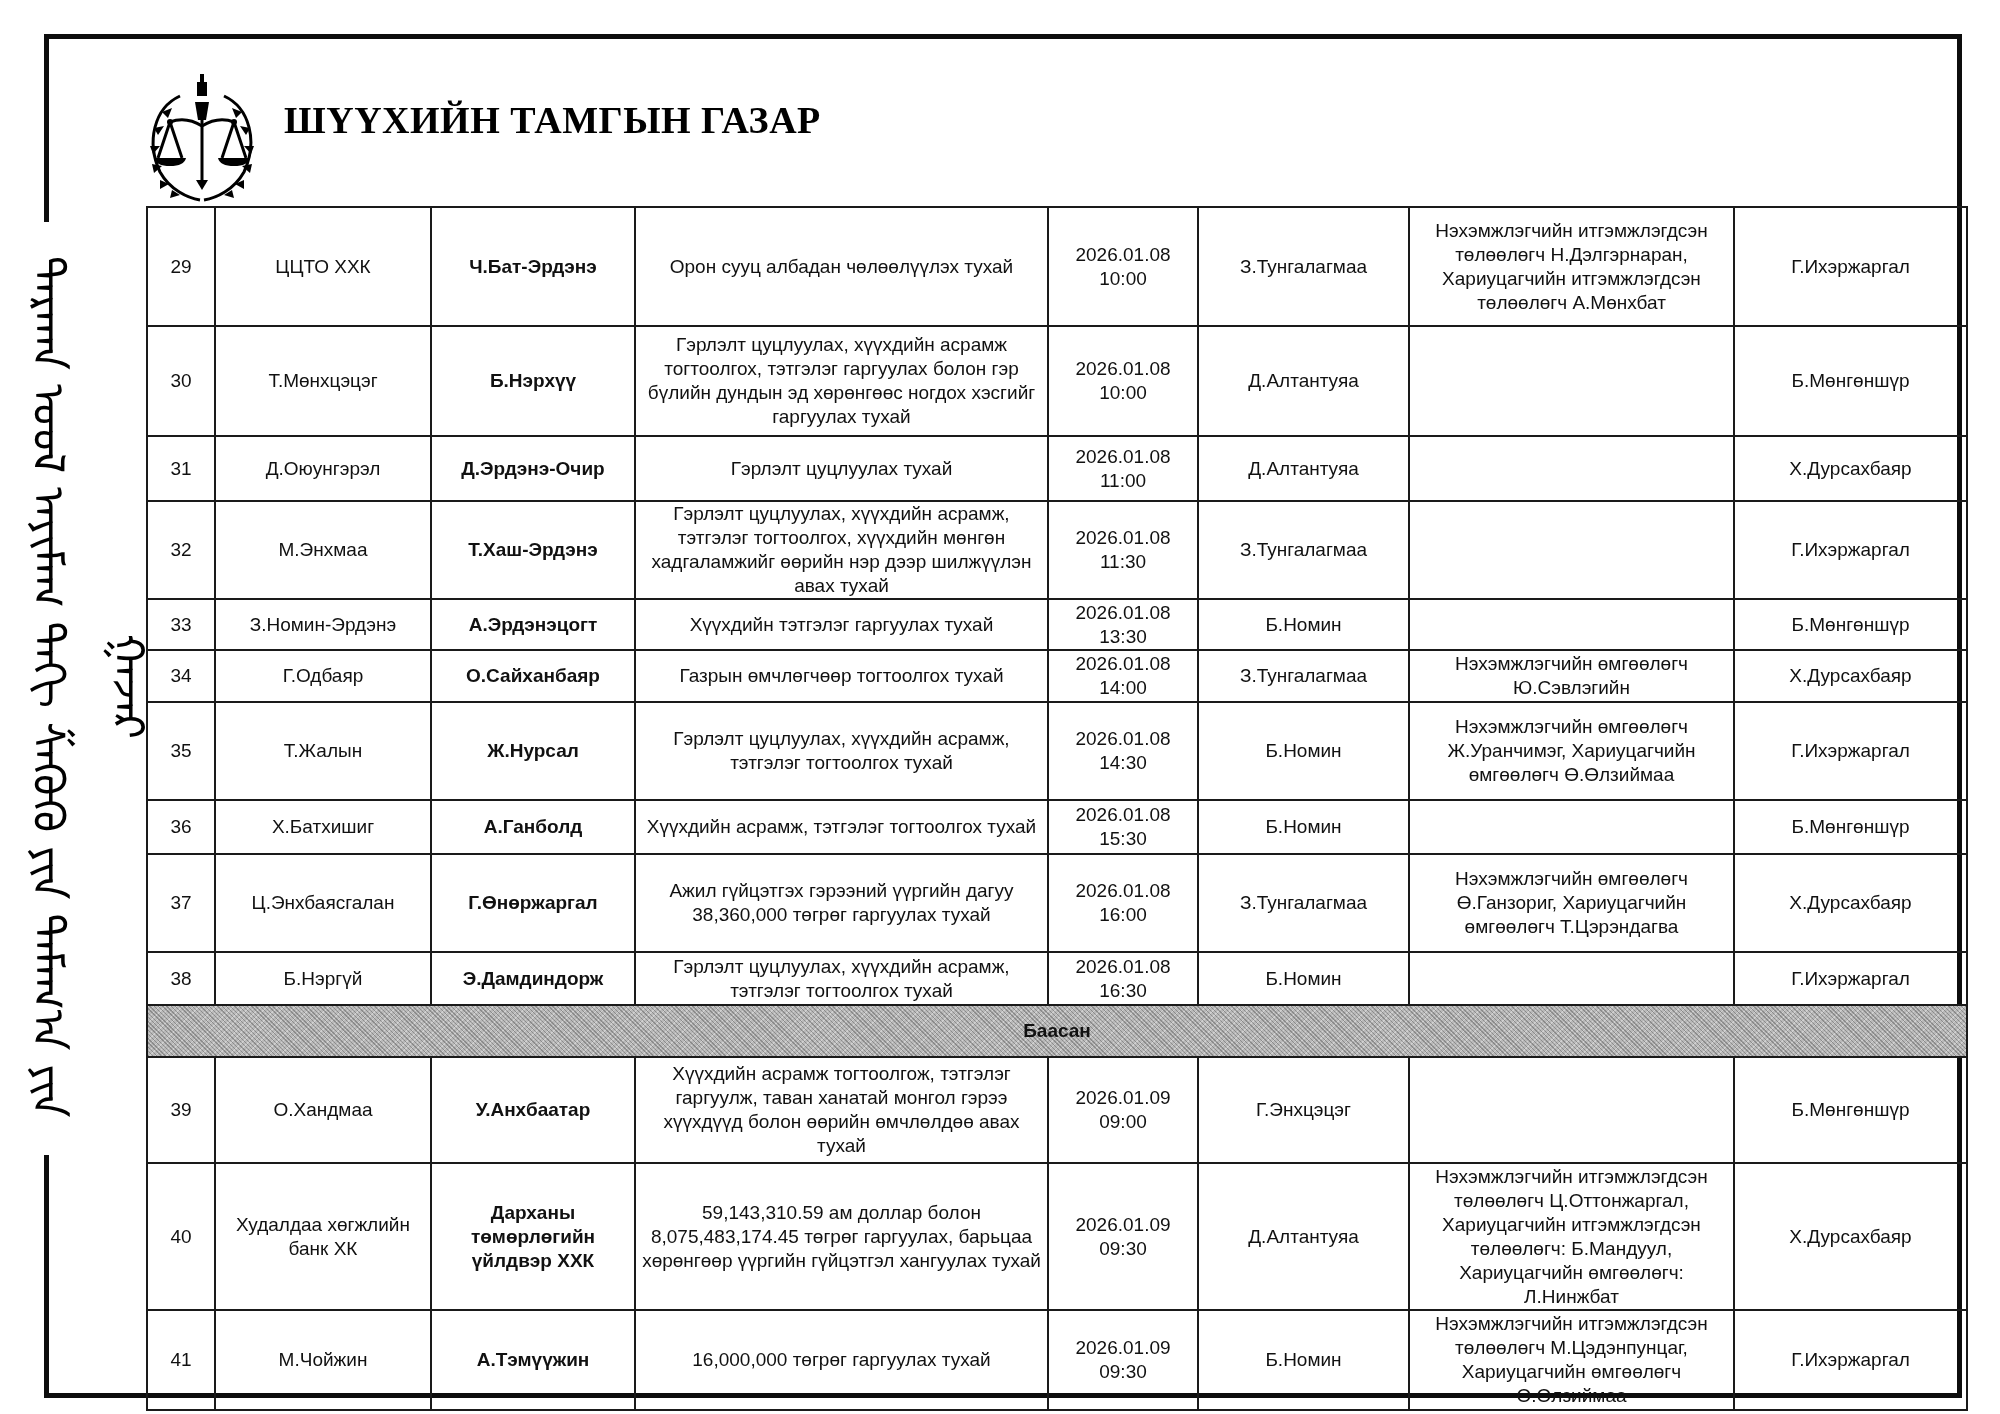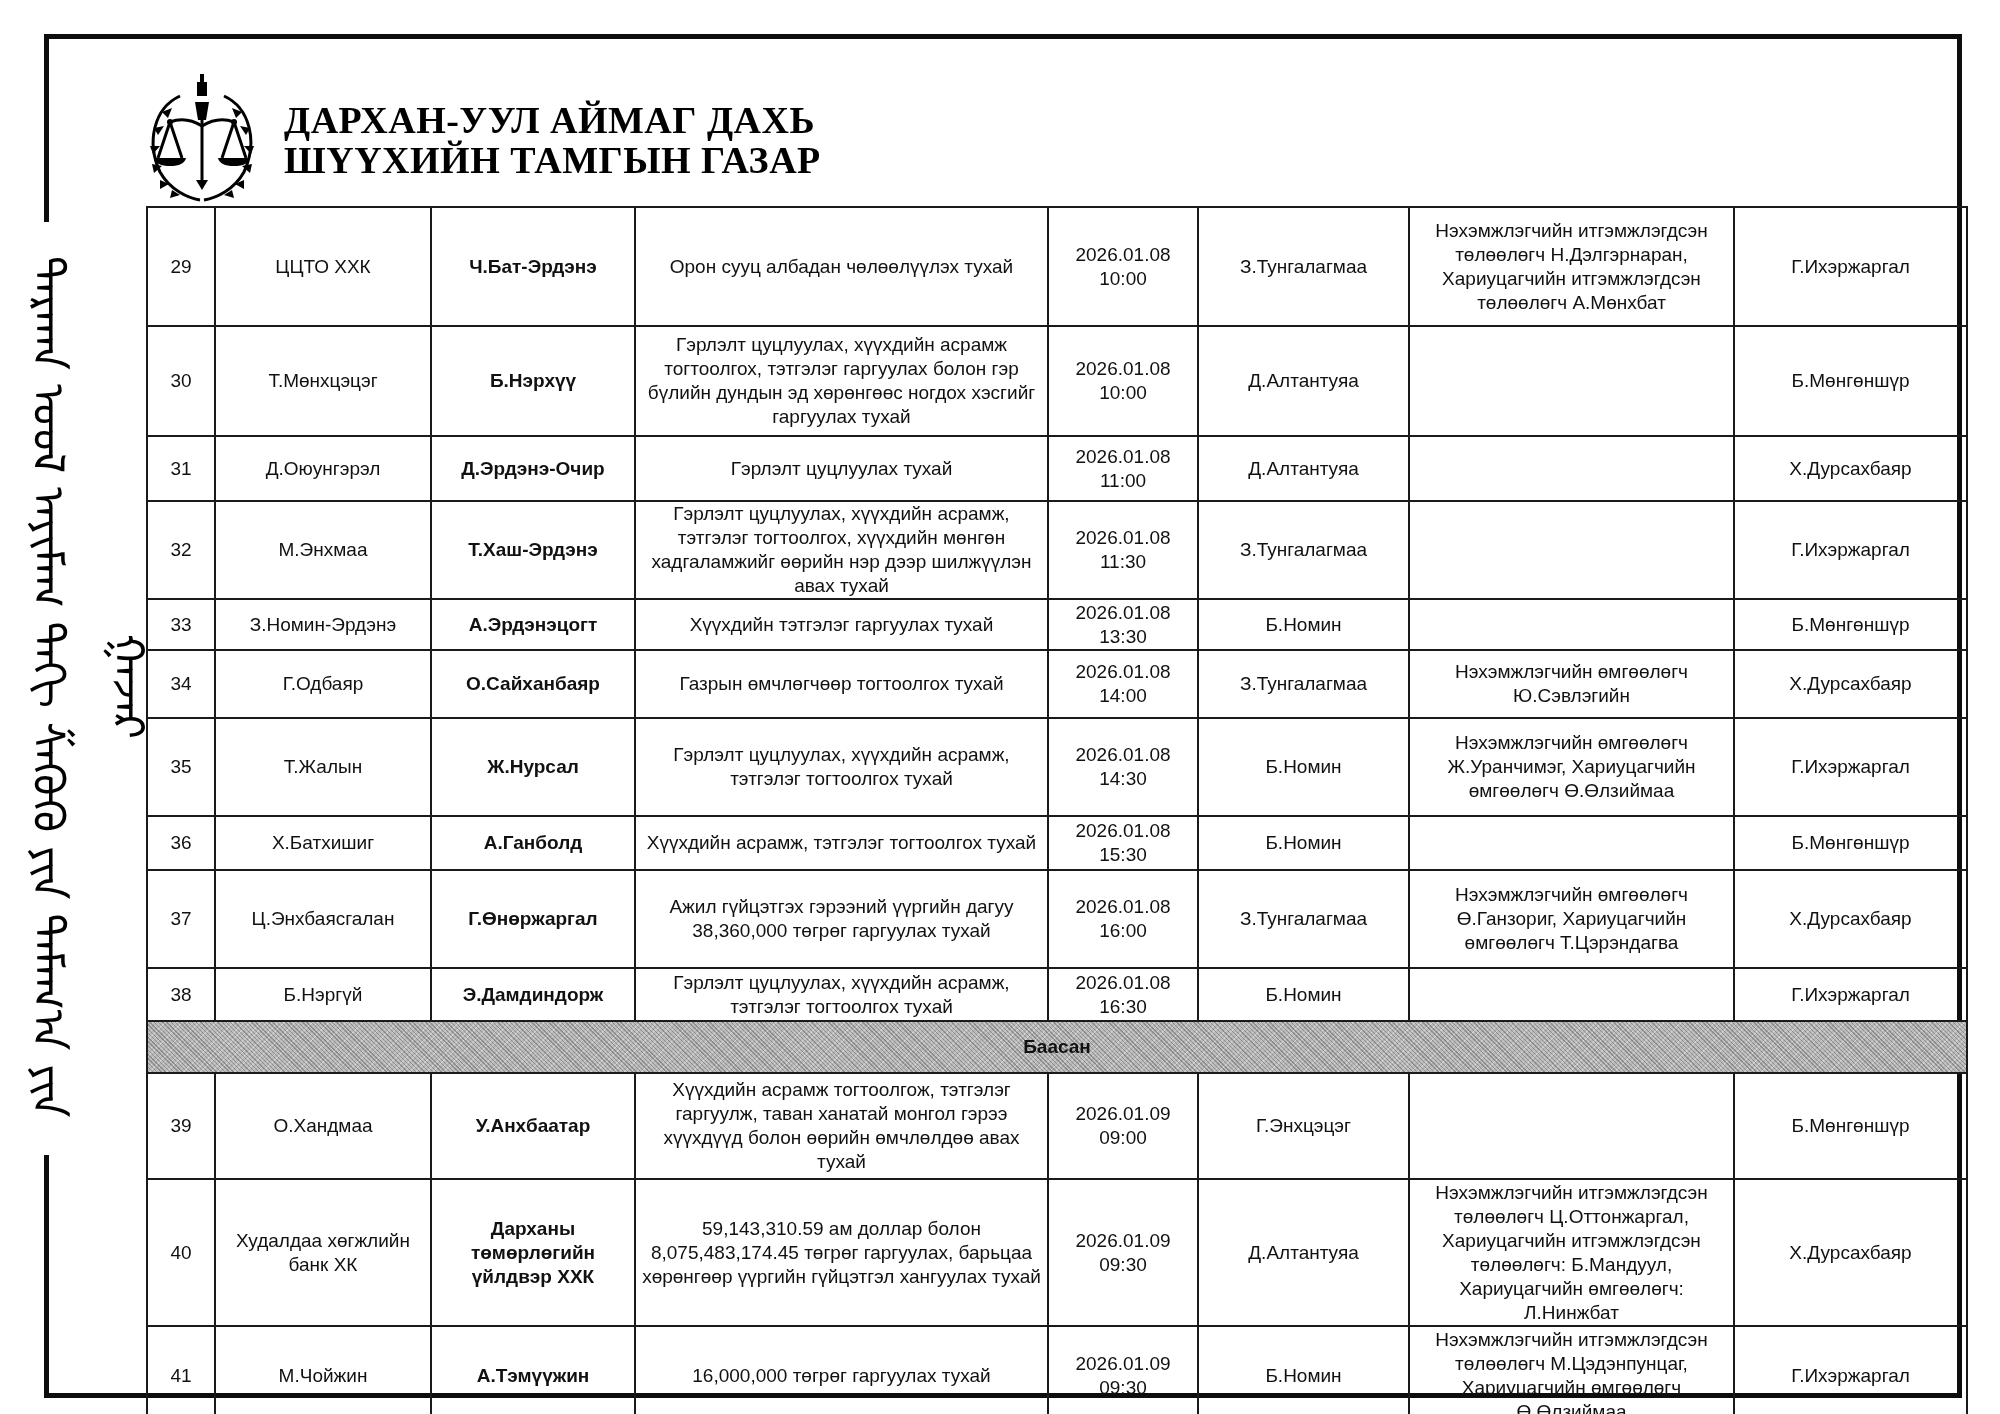--- a/index.html
+++ b/index.html
@@ -68,21 +68,20 @@
   <g fill="#000">
     <path d="M14 86 h32 q-2 8 -16 8 q-14 0 -16 -8z"></path>
     <path d="M78 86 h32 q-2 8 -16 8 q-14 0 -16 -8z"></path>
     <path d="M56 108 h12 l-6 10z"></path>
     <circle cx="30" cy="50" r="3"></circle>
       <circle cx="94" cy="50" r="3"></circle>
   </g>
 </svg>
 
 <div class="header-title">
-  <div>ДАРХАН-УУЛ АЙМАГ ДАХЬ</div>
   <div>ШҮҮХИЙН ТАМГЫН ГАЗАР</div>
 </div>
 
 <table class="schedule">
   <tbody id="schedule-body">
       <tr style="height: 119px;">
         <td class="c-no">29</td>
         <td class="c-plaintiff">ЦЦТО ХХК</td>
         <td class="c-defendant">Ч.Бат-Эрдэнэ</td>
         <td class="c-subject">Орон сууц албадан чөлөөлүүлэх тухай</td>
@@ -139,21 +138,21 @@
         <td class="c-defendant">А.Эрдэнэцогт</td>
         <td class="c-subject">Хүүхдийн тэтгэлэг гаргуулах тухай</td>
         <td class="c-datetime">
           <span class="line">2026.01.08</span>
           <span class="line">13:30</span>
         </td>
         <td class="c-judge">Б.Номин</td>
         <td class="c-participants"></td>
         <td class="c-clerk">Б.Мөнгөншүр</td>
       </tr>
-      <tr style="height: 68px; margin-left: 43px;">
+      <tr style="height: 52px; margin-left: 43px;">
         <td class="c-no">34</td>
         <td class="c-plaintiff">Г.Одбаяр</td>
         <td class="c-defendant">О.Сайханбаяр</td>
         <td class="c-subject">Газрын өмчлөгчөөр тогтоолгох тухай</td>
         <td class="c-datetime">
           <span class="line">2026.01.08</span>
           <span class="line">14:00</span>
         </td>
         <td class="c-judge">З.Тунгалагмаа</td>
         <td class="c-participants">Нэхэмжлэгчийн өмгөөлөгч Ю.Сэвлэгийн</td>

